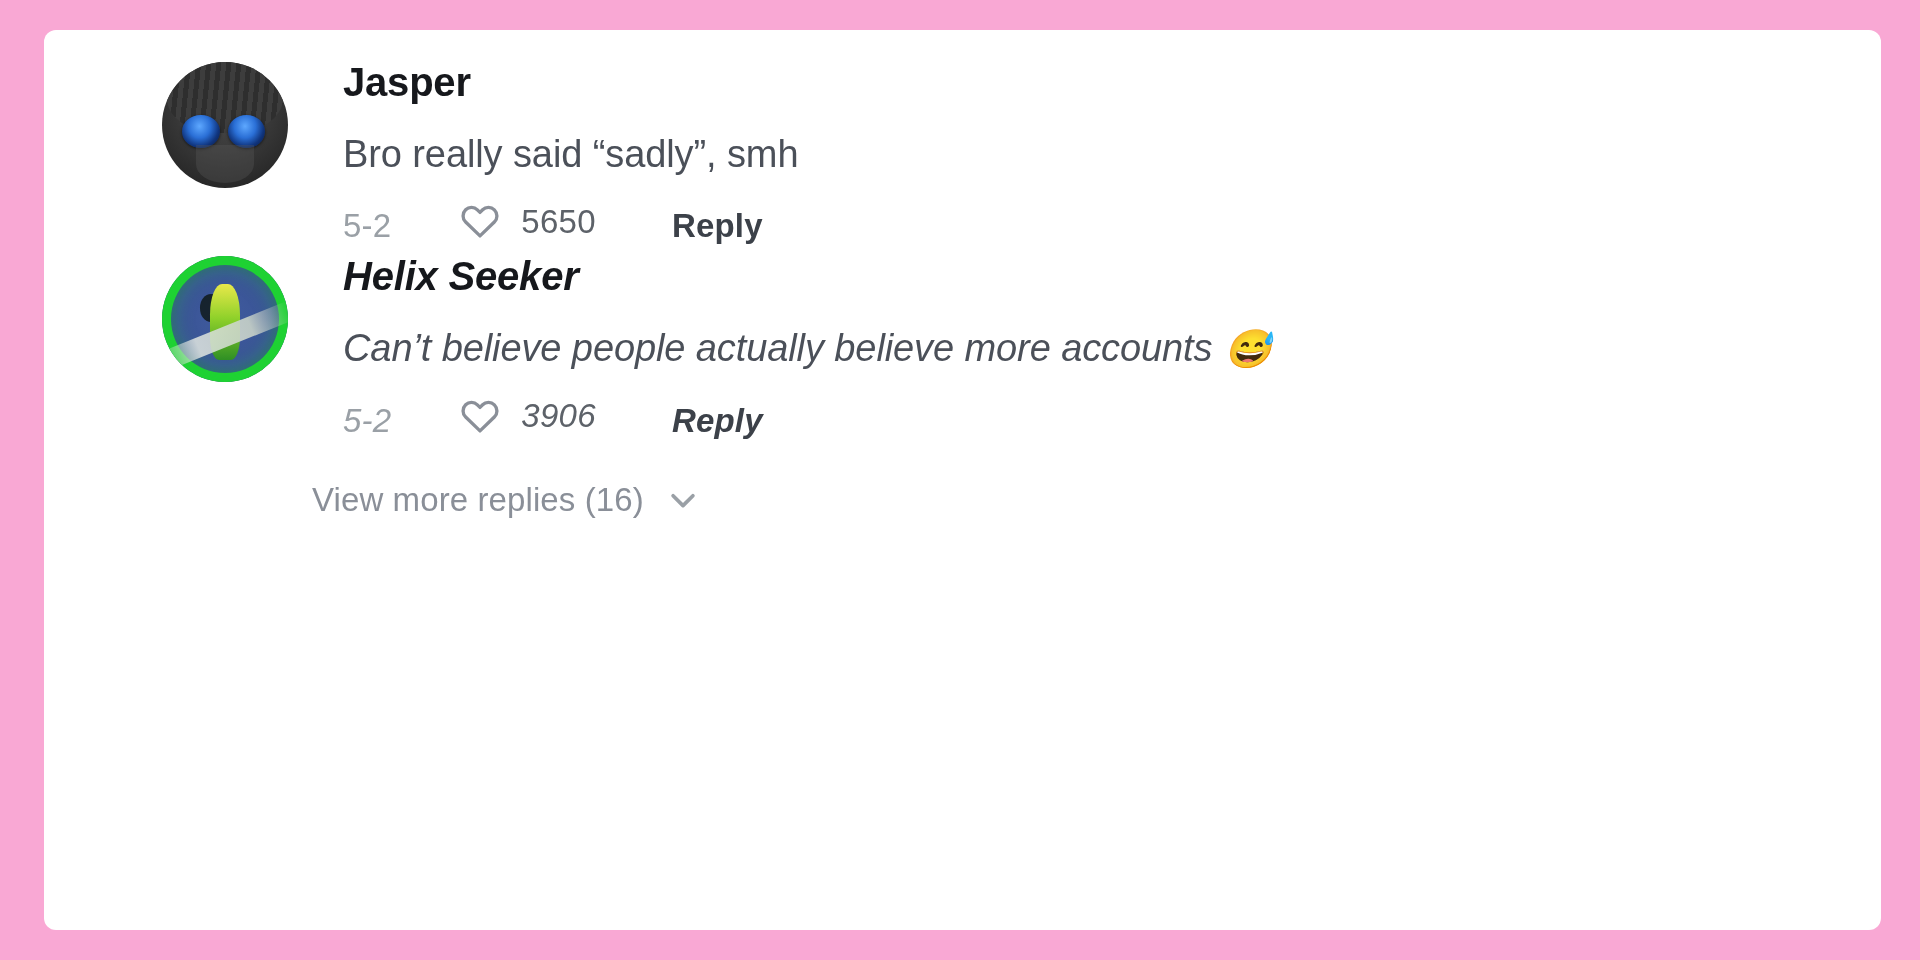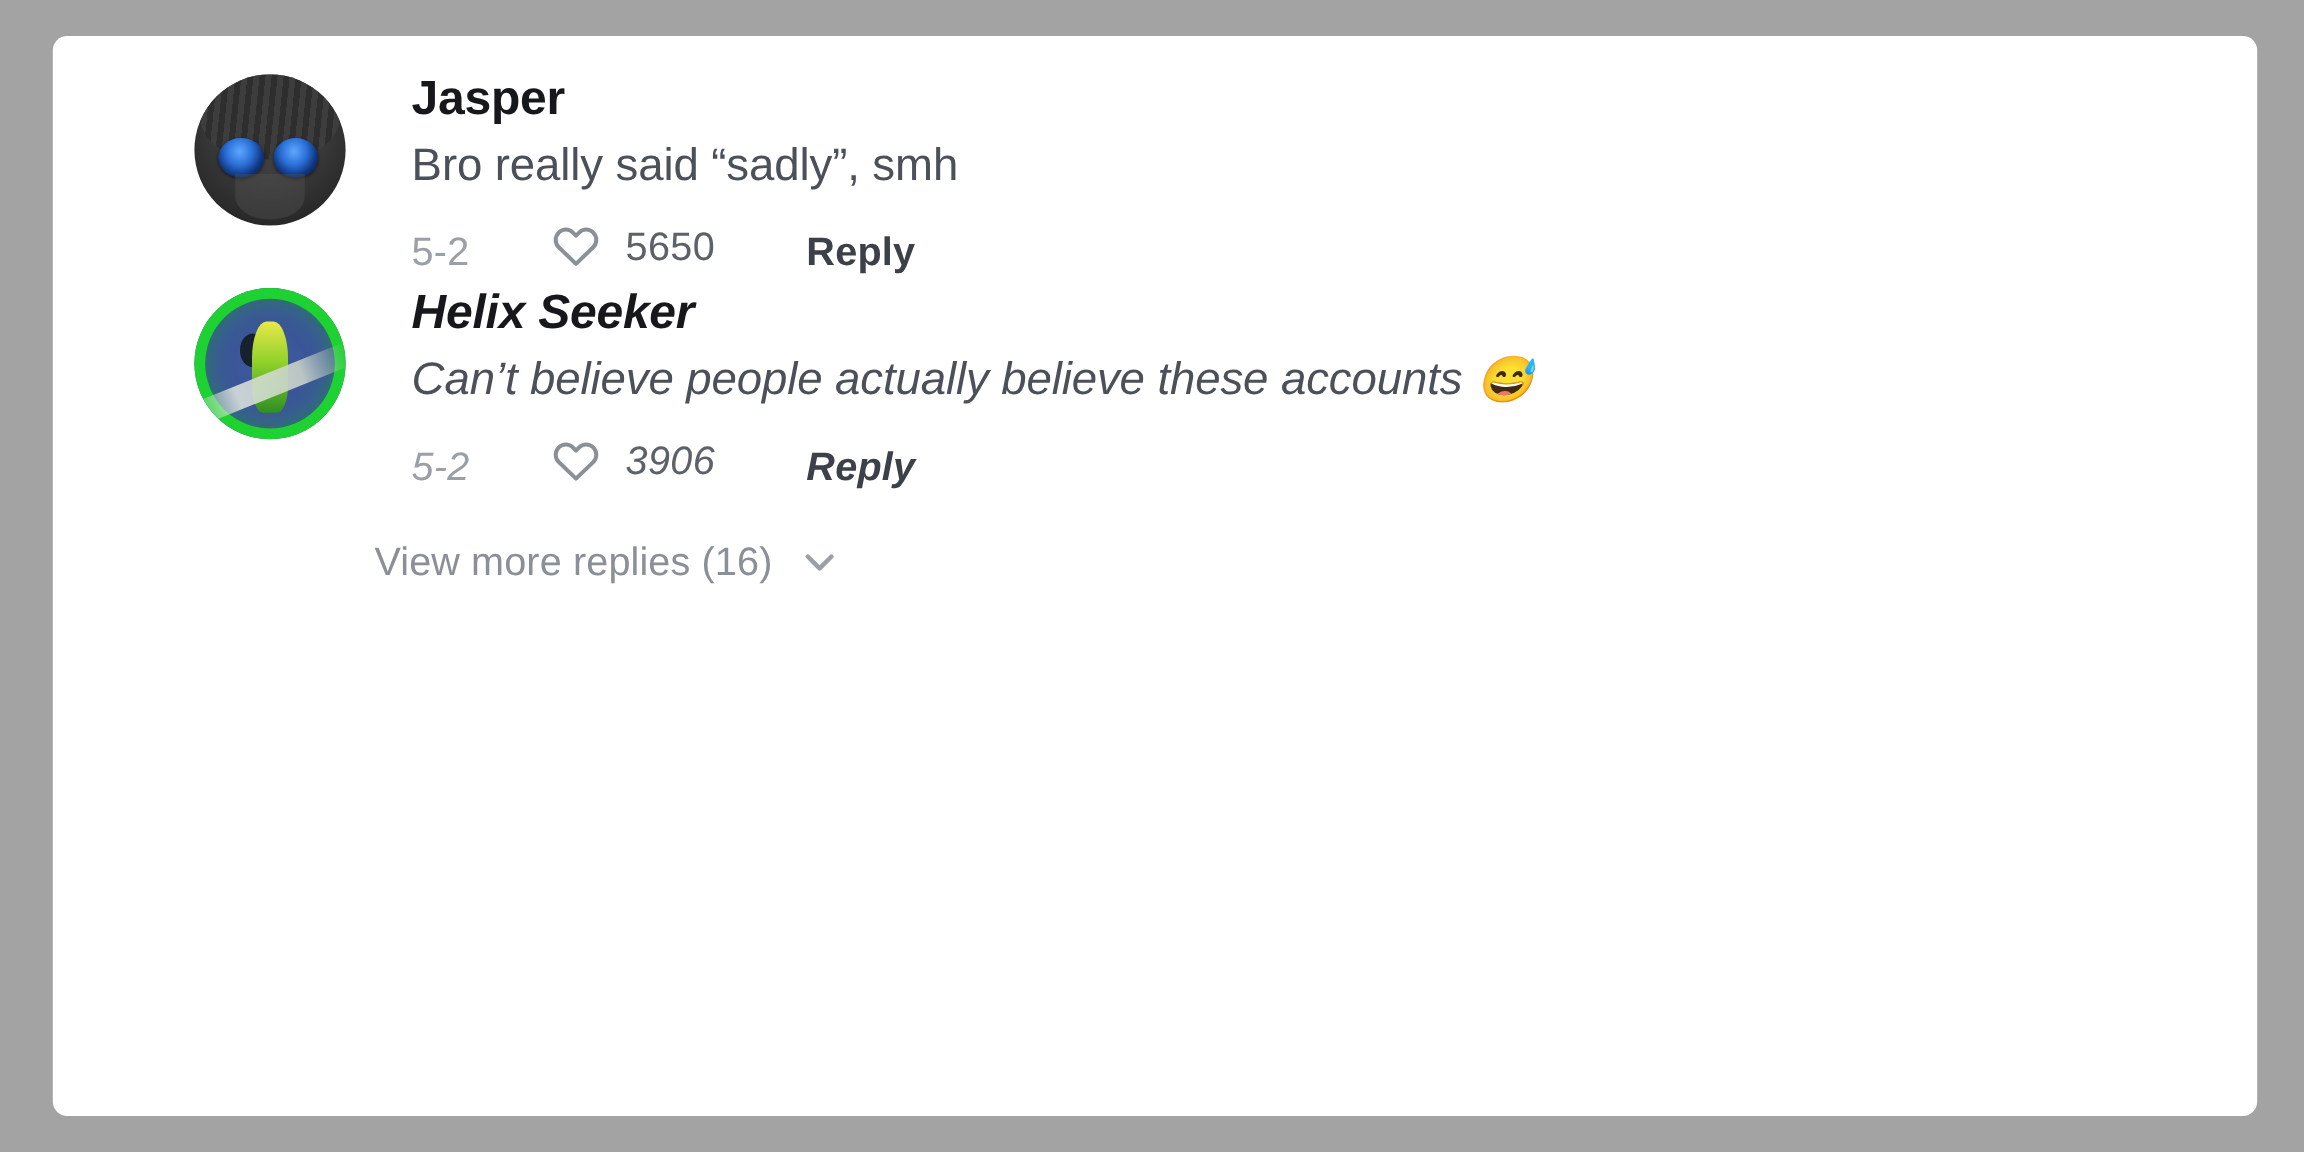--- a/index.html
+++ b/index.html
@@ -12,21 +12,21 @@
     height: 960px;
     overflow: hidden;
     font-family: "Liberation Sans", sans-serif;
     -webkit-font-smoothing: antialiased;
   }
 
   .screen {
     position: relative;
     width: 1920px;
     height: 960px;
-    background: #a3a3a3;
+    background: #f9a8d4;
     box-sizing: border-box;
     display: flex;
     align-items: flex-start;
     justify-content: flex-start;
   }
 
   .comment-panel {
     position: absolute;
     left: 44px;
     top: 30px;
@@ -71,21 +71,21 @@
   .username {
     font-size: 40px;
     font-weight: bold;
     color: #16181c;
     line-height: 1.22;
     letter-spacing: -0.2px;
     white-space: nowrap;
   }
 
   .comment-text {
-    margin-top: 8px;
+    margin-top: 24px;
     font-size: 38px;
     font-weight: 400;
     color: #4b5059;
     line-height: 1.25;
     letter-spacing: -0.1px;
     display: flex;
     align-items: center;
     gap: 12px;
     white-space: nowrap;
   }
@@ -266,21 +266,21 @@
     <div class="comment second">
       <div class="avatar av-helix">
         <div class="glow"></div>
         <div class="dark"></div>
         <div class="figure"></div>
         <div class="band"></div>
       </div>
       <div class="comment-body">
         <div class="username">Helix Seeker</div>
         <div class="comment-text">
-          <span>Can’t believe people actually believe these accounts</span>
+          <span>Can’t believe people actually believe more accounts</span>
           <span class="emoji">😅</span>
         </div>
         <div class="meta-row">
           <span class="meta-date">5-2</span>
           <span class="meta-likes">
             <span class="heart-icon">
               <svg viewBox="0 0 24 24" width="42" height="42" fill="none" stroke="#8a8f98" stroke-width="1.9" stroke-linecap="round" stroke-linejoin="round">
                 <path d="M12 20.5 3.8 12.6a4.9 4.9 0 0 1 0-7 4.7 4.7 0 0 1 6.7 0l1.5 1.5 1.5-1.5a4.7 4.7 0 0 1 6.7 0 4.9 4.9 0 0 1 0 7Z"></path>
               </svg>
             </span>

